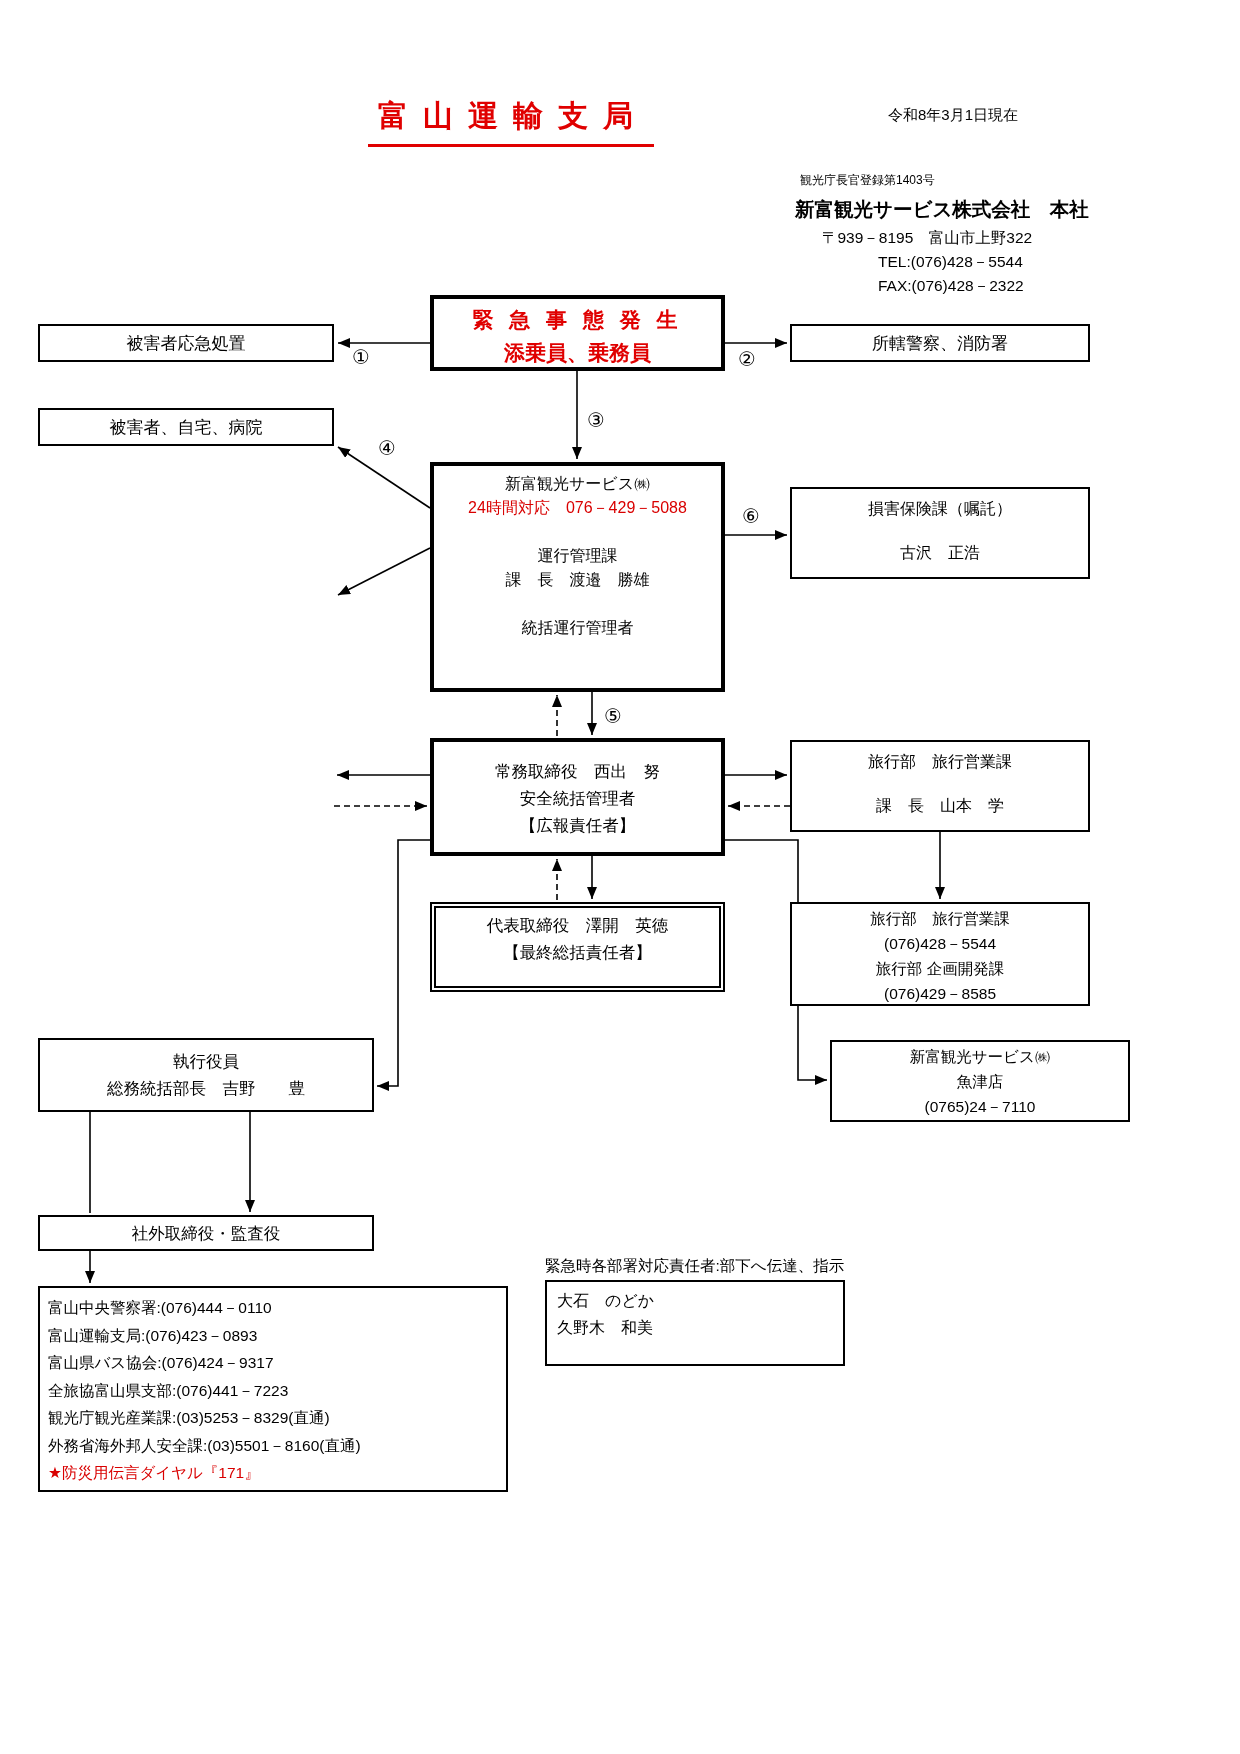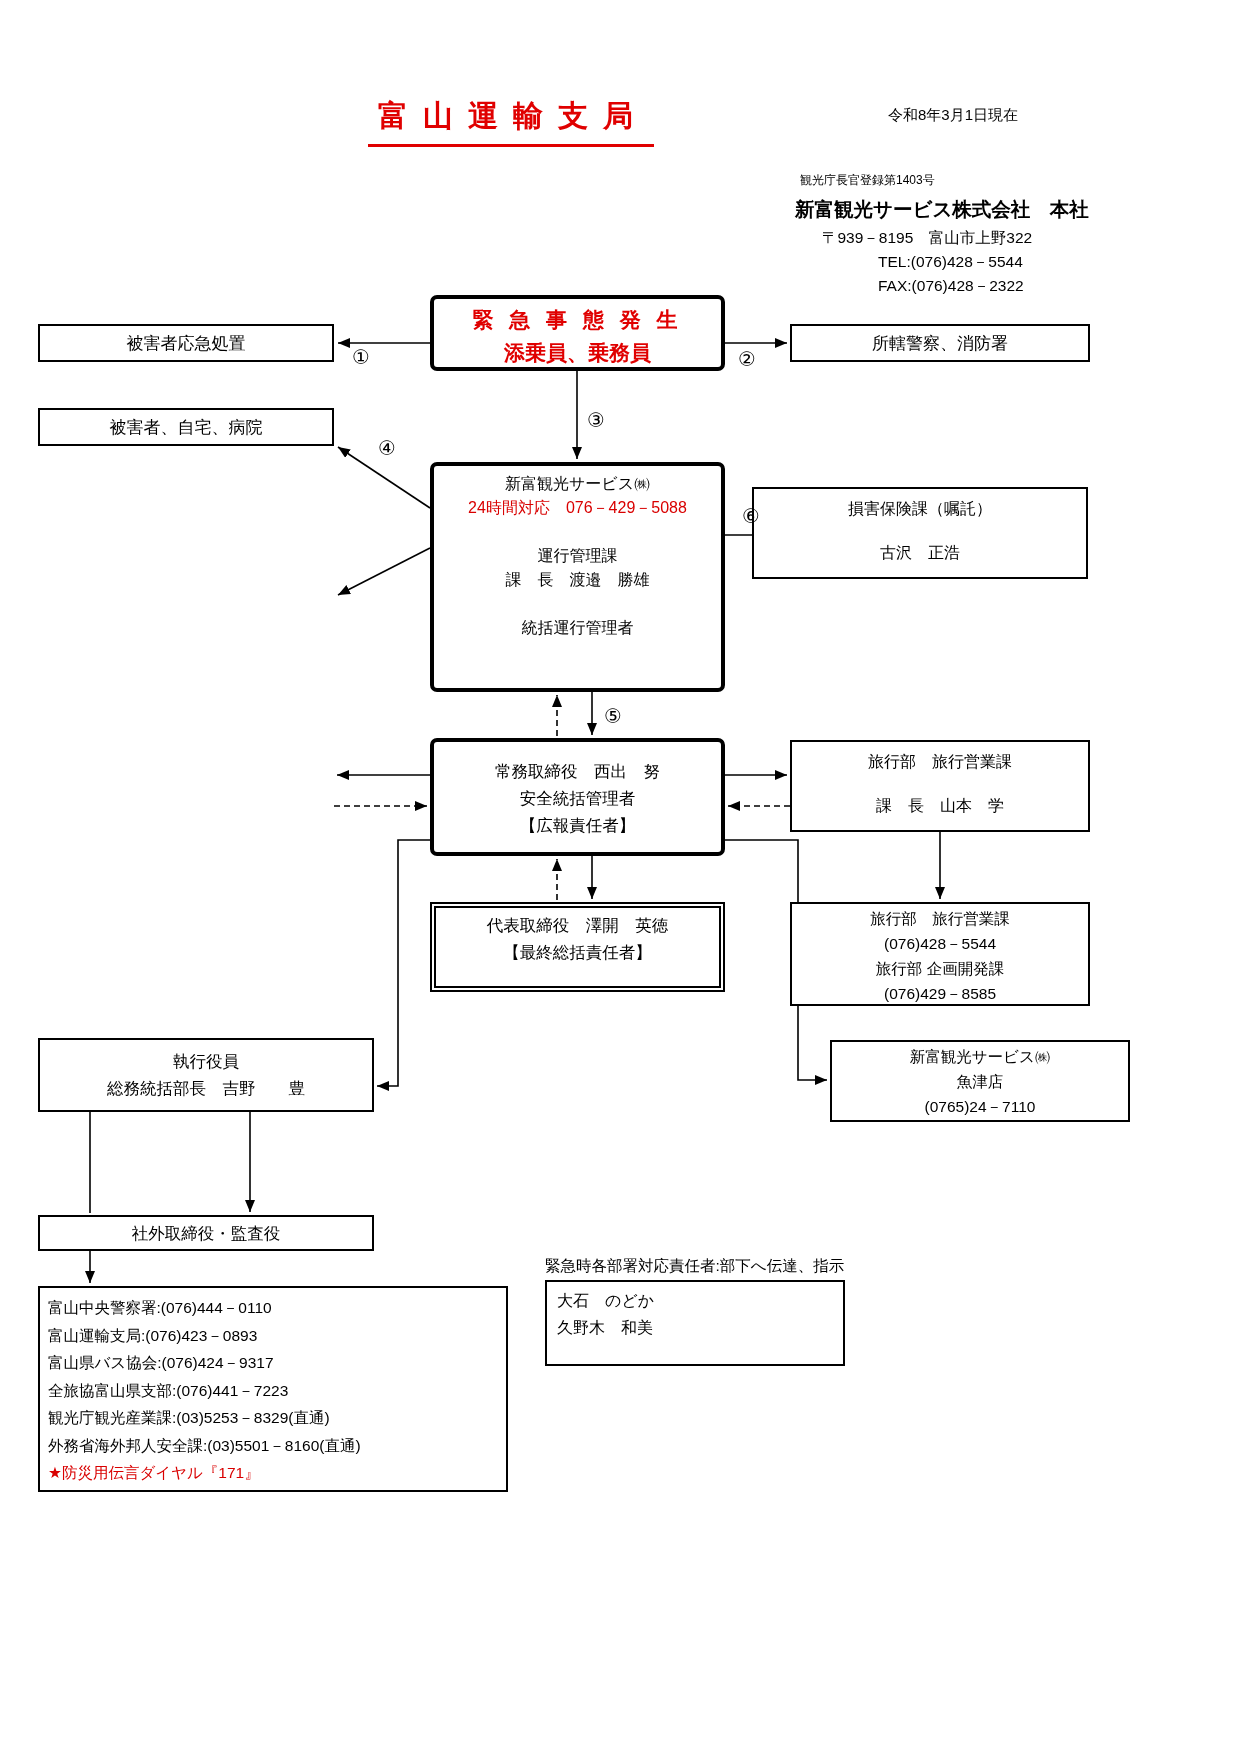--- a/index.html
+++ b/index.html
@@ -20,33 +20,33 @@
   .date-note{left:888px;top:106px;font-size:15px;}
   .reg{left:800px;top:172px;font-size:12px;text-align:center;}
   .company{left:795px;top:196px;font-size:19.5px;font-weight:bold;}
   .addr{left:822px;top:228px;font-size:15.5px;}
   .tel{left:878px;top:252px;font-size:15.5px;}
   .fax{left:878px;top:276px;font-size:15.5px;}
 
   
   .box{position:absolute;background:#fff;border:2px solid #000;box-sizing:border-box;
        text-align:center;font-size:17px;line-height:34px;}
-  .thick{border-width:4px;border-radius:7px;}
+  .thick{border-width:4px;}
   .dbl{border:6px double #000;}
   .red{color:#d90000;}
 
   .b-emergency{left:430px;top:295px;width:295px;height:76px;font-weight:bold;color:#e00000;font-size:21px;line-height:33px;padding-top:4px;}
   .b-emergency .l1{letter-spacing:5px;}
   .b-firstaid{left:38px;top:324px;width:296px;height:38px;line-height:36px;}
   .b-police{left:790px;top:324px;width:300px;height:38px;line-height:36px;}
   .b-victim{left:38px;top:408px;width:296px;height:38px;line-height:36px;}
 
   .b-ops{left:430px;top:462px;width:295px;height:230px;font-size:16px;line-height:24px;padding-top:6px;}
   .b-ops .gap{height:24px;}
-  .b-insur{left:752px;top:487px;width:336px;height:92px;font-size:16px;line-height:24px;padding-top:8px;}
+  .b-insur{left:790px;top:487px;width:300px;height:92px;font-size:16px;line-height:24px;padding-top:8px;}
   .b-insur .gap{height:20px;}
   .b-agent{left:38px;top:598px;width:296px;height:234px;font-size:16.5px;line-height:26px;padding-top:26px;}
   .b-agent .gap{height:26px;}
   .b-agent .gap2{height:52px;}
   .b-md{left:430px;top:738px;width:295px;height:118px;font-size:16.5px;line-height:27px;padding-top:16px;}
   .b-tsales{left:790px;top:740px;width:300px;height:92px;font-size:16px;line-height:24px;padding-top:8px;}
   .b-tsales .gap{height:20px;}
   .b-pres{left:430px;top:902px;width:295px;height:90px;font-size:16.5px;line-height:27px;padding-top:4px;}
   .b-tcontacts{left:790px;top:902px;width:300px;height:104px;font-size:15.5px;line-height:25px;padding-top:2px;}
   .b-uozu{left:830px;top:1040px;width:300px;height:82px;font-size:15.5px;line-height:25px;padding-top:2px;}

